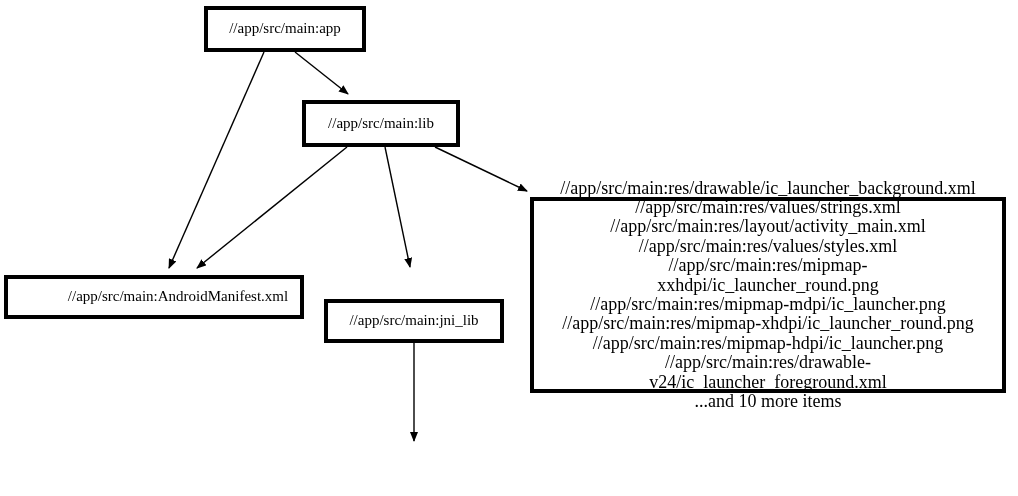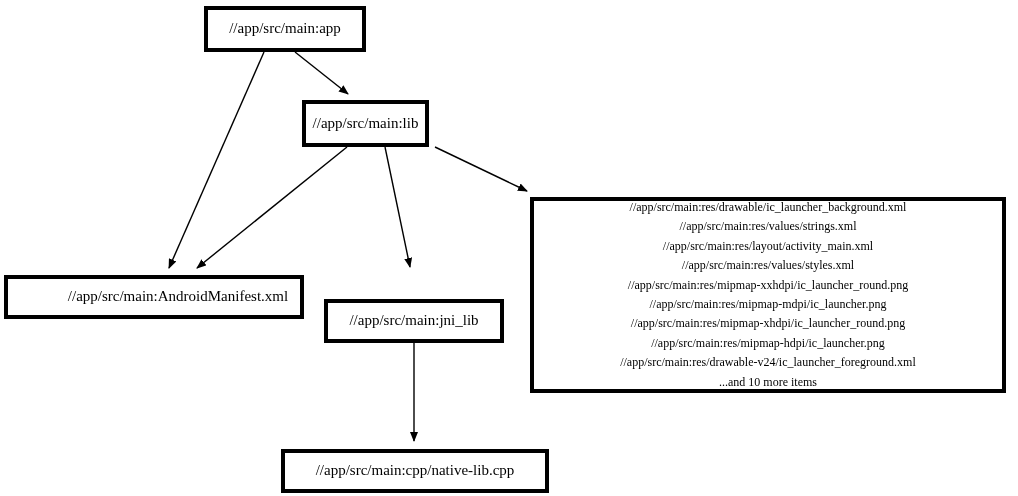--- a/index.html
+++ b/index.html
@@ -41,21 +41,21 @@
     white-space: nowrap;
     z-index: 2;
   }
   .node .node-label {
     display: block;
     width: 100%;
     text-align: center;
   }
   .node-multiline {
     white-space: pre-line;
-    font-size: 12px;
+    font-size: 18px;
     line-height: 19.4px;
     padding: 4px 24px;
   }
 </style>
 </head>
 <body>
 
 <div id="graph-canvas">
 
   <svg id="edge-layer" width="1018" height="496" viewBox="0 0 1018 496" xmlns="http://www.w3.org/2000/svg">
@@ -71,35 +71,32 @@
         <path d="M 385,147 L 410,267" stroke="#000000"></path>
         <path d="M 435,147 L 527,191" stroke="#000000"></path>
         <path d="M 414,319 L 414,441" stroke="#000000"></path>
       </g>
   </svg>
 
   <div class="node" style="left: 204px; top: 6px; width: 162px; height: 46px; border-color: rgb(0, 0, 0); background: rgb(255, 255, 255);">
     <span class="node-label">//app/src/main:app</span>
   </div>
 
-  <div class="node" style="left: 302px; top: 100px; width: 127px; height: 47px; border-color: rgb(0, 0, 0); background: rgb(255, 255, 255);">
+  <div class="node" style="left: 302px; top: 100px; width: 158px; height: 47px; border-color: rgb(0, 0, 0); background: rgb(255, 255, 255);">
     <span class="node-label">//app/src/main:lib</span>
   </div>
 
   <div class="node" style="left: 4px; top: 275px; width: 300px; height: 44px; border-color: rgb(0, 0, 0); background: rgb(255, 255, 255); padding-left: 48px;">
     <span class="node-label">//app/src/main:AndroidManifest.xml</span>
   </div>
 
   <div class="node" style="left: 324px; top: 275px; width: 180px; height: 44px; border-color: rgb(0, 0, 0); background: rgb(255, 255, 255); margin-top: 24px;">
     <span class="node-label">//app/src/main:jni_lib</span>
   </div>
 
-  <div class="node" style="left: 281px; top: 449px; width: 268px; height: 44px; border-color: rgb(0, 0, 0); background: rgb(255, 255, 255);">
-    <span class="node-label">//app/src/main:cpp/native-lib.cpp</span>
-  </div>
 
   <div class="node node-multiline" style="left: 530px; top: 197px; width: 476px; height: 196px; border-color: rgb(0, 0, 0); background: rgb(255, 255, 255);">
     <span class="node-label">//app/src/main:res/drawable/ic_launcher_background.xml
 //app/src/main:res/values/strings.xml
 //app/src/main:res/layout/activity_main.xml
 //app/src/main:res/values/styles.xml
 //app/src/main:res/mipmap-xxhdpi/ic_launcher_round.png
 //app/src/main:res/mipmap-mdpi/ic_launcher.png
 //app/src/main:res/mipmap-xhdpi/ic_launcher_round.png
 //app/src/main:res/mipmap-hdpi/ic_launcher.png

